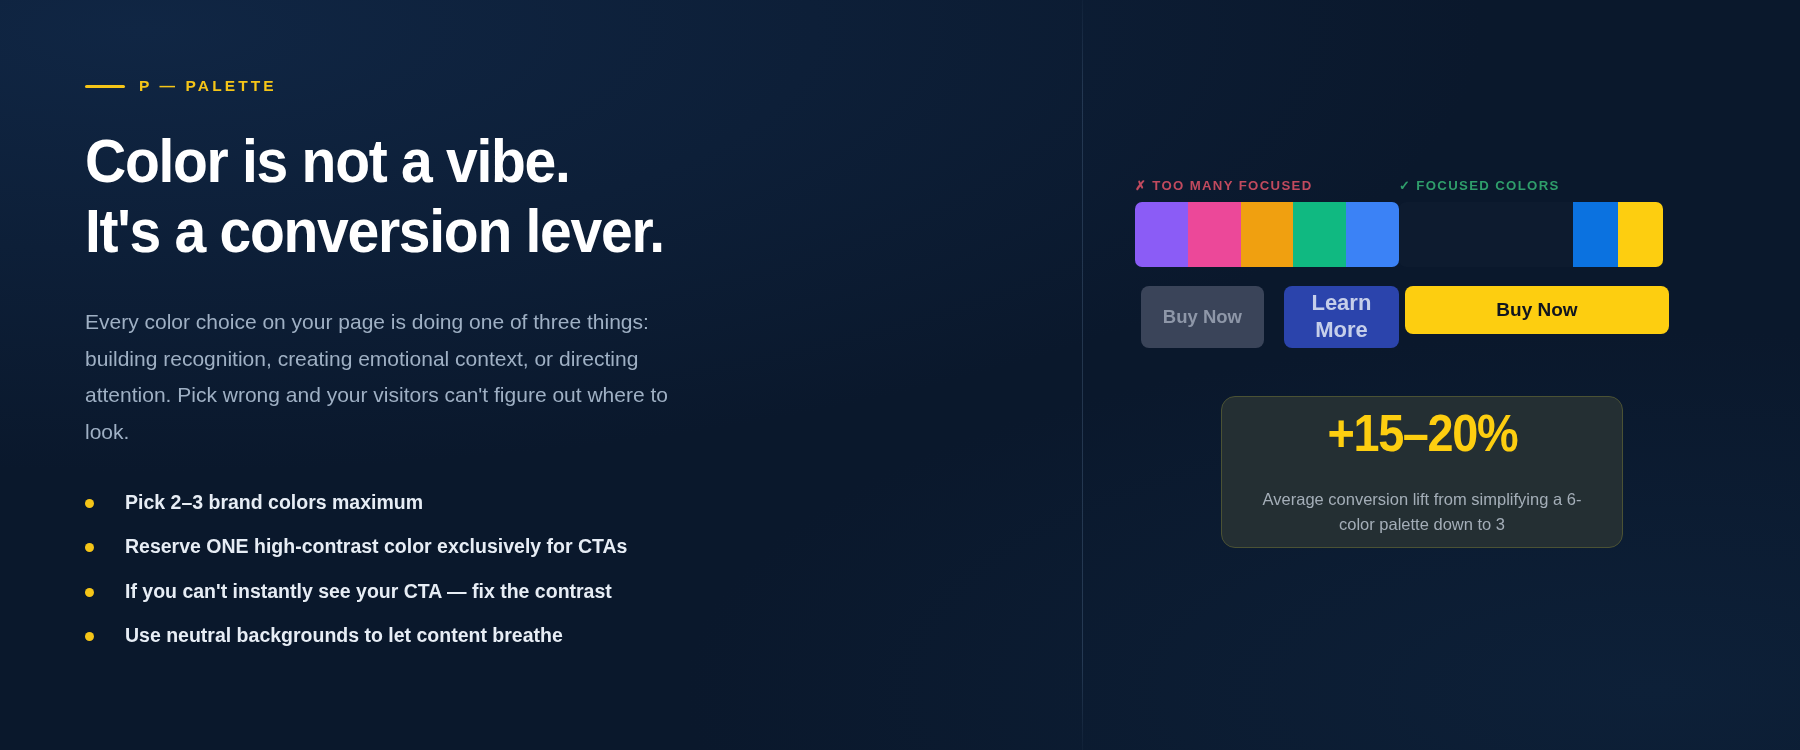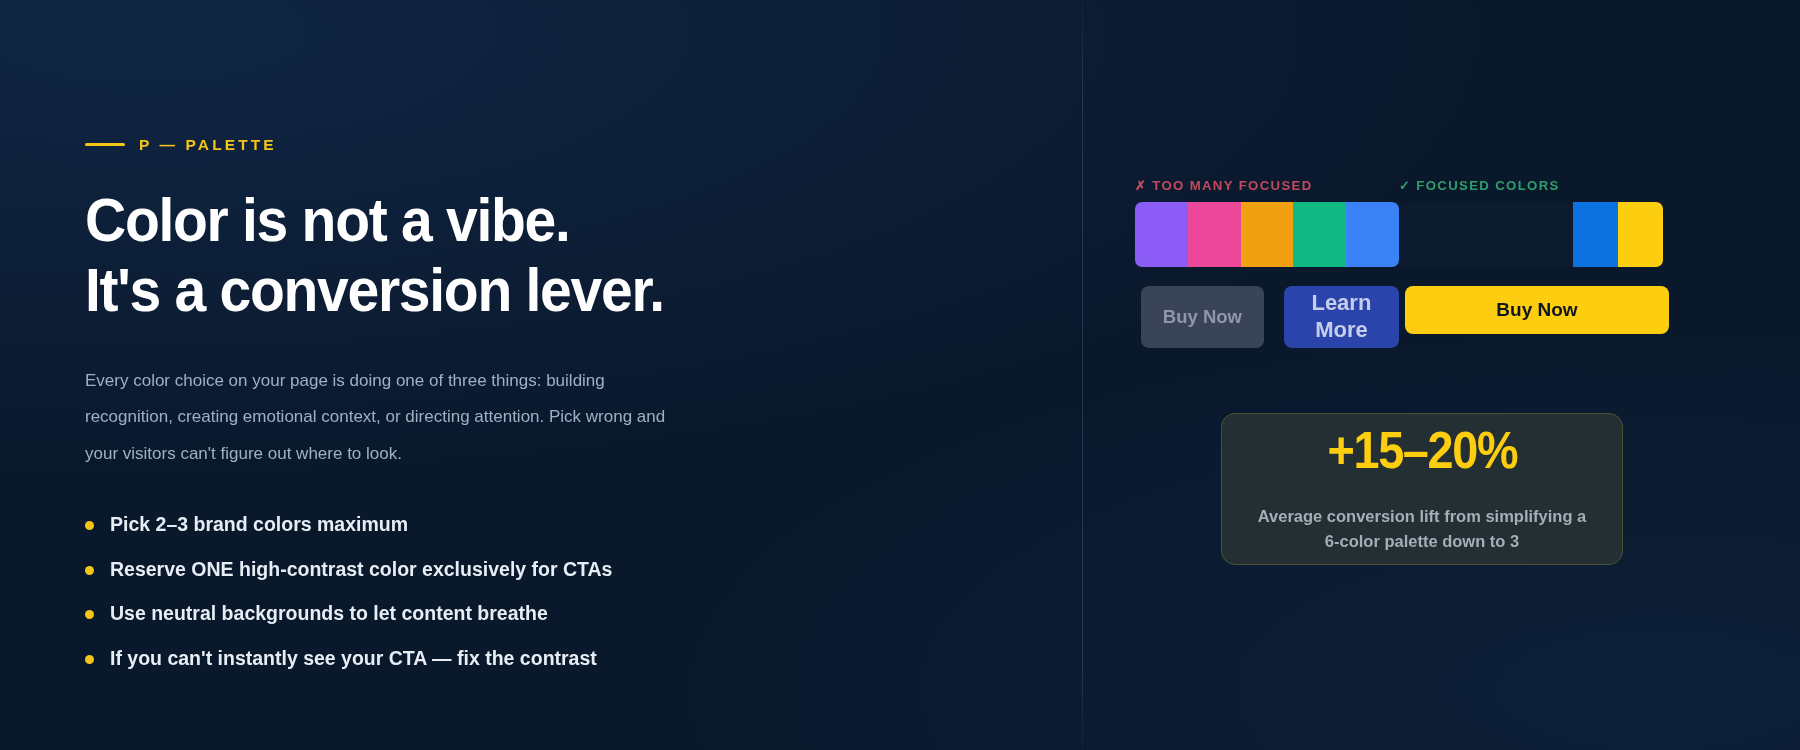--- a/index.html
+++ b/index.html
@@ -18,21 +18,21 @@
 
   .slide {
     position: relative;
     width: 1800px;
     height: 750px;
     background:
       radial-gradient(120% 95% at 8% 4%, #102644 0%, rgba(16,38,68,0) 62%),
       radial-gradient(90% 80% at 92% 92%, #0d2038 0%, rgba(13,32,56,0) 60%),
       #0a182c;
     display: flex;
-    align-items: center;
+    align-items: flex-start;
   }
 
   
   .divider {
     position: absolute;
     left: 1082px;
     top: 0;
     width: 1px;
     height: 750px;
     background: linear-gradient(to bottom,
@@ -80,34 +80,34 @@
     font-weight: 700;
     letter-spacing: -1.4px;
     transform: scaleX(0.92);
     transform-origin: left center;
   }
   .headline .l2 { display: block; margin-top: 8px; }
 
   .body-copy {
     margin-top: 42px;
     color: #9fb0c4;
-    font-size: 17px;
+    font-size: 21px;
     line-height: 36.5px;
     max-width: 612px;
     font-weight: 400;
   }
 
   .bullets {
     margin-top: 41px;
     list-style: none;
   }
   .bullet {
     display: flex;
     align-items: flex-start;
-    gap: 16px;
+    gap: 31px;
     margin-bottom: 21px;
   }
   .bullet-dot {
     width: 9px;
     height: 9px;
     border-radius: 50%;
     background: #f5c518;
     flex: none;
     margin-top: 8px;
   }
@@ -209,21 +209,21 @@
     font-size: 17px;
     font-weight: 700;
     letter-spacing: 0.8px;
     padding-top: 63px;
   }
 
   
   .stat-card {
     position: absolute;
     left: 138px;
-    top: 413px;
+    top: 396px;
     width: 402px;
     height: 152px;
     background: #242f33;
     border: 1px solid #4b5234;
     border-radius: 14px;
     display: flex;
     flex-direction: column;
     align-items: center;
     justify-content: center;
   }
@@ -234,21 +234,21 @@
     letter-spacing: -1.5px;
     transform: scaleX(0.9);
     line-height: 1;
   }
   .stat-caption {
     margin-top: 28px;
     color: #a4aeb8;
     font-size: 16.5px;
     line-height: 25px;
     text-align: center;
-    font-weight: 700;
+    font-weight: 400;
     max-width: 330px;
   }
 </style>
 </head>
 <body>
 
 <div class="slide">
 
   <div class="divider"></div>
 
@@ -270,25 +270,25 @@
       <li class="bullet">
         <span class="bullet-dot"></span>
         <span class="bullet-text">Pick 2–3 brand colors maximum</span>
       </li>
       <li class="bullet">
         <span class="bullet-dot"></span>
         <span class="bullet-text">Reserve ONE high-contrast color exclusively for CTAs</span>
       </li>
       <li class="bullet">
         <span class="bullet-dot"></span>
-        <span class="bullet-text">Use neutral backgrounds to let content breathe</span>
+        <span class="bullet-text">If you can't instantly see your CTA — fix the contrast</span>
       </li>
       <li class="bullet">
         <span class="bullet-dot"></span>
-        <span class="bullet-text">If you can't instantly see your CTA — fix the contrast</span>
+        <span class="bullet-text">Use neutral backgrounds to let content breathe</span>
       </li>
     </ul>
 
   </section>
 
   <section class="right">
 
     <div class="compare">
 
       <div class="col col-bad">

